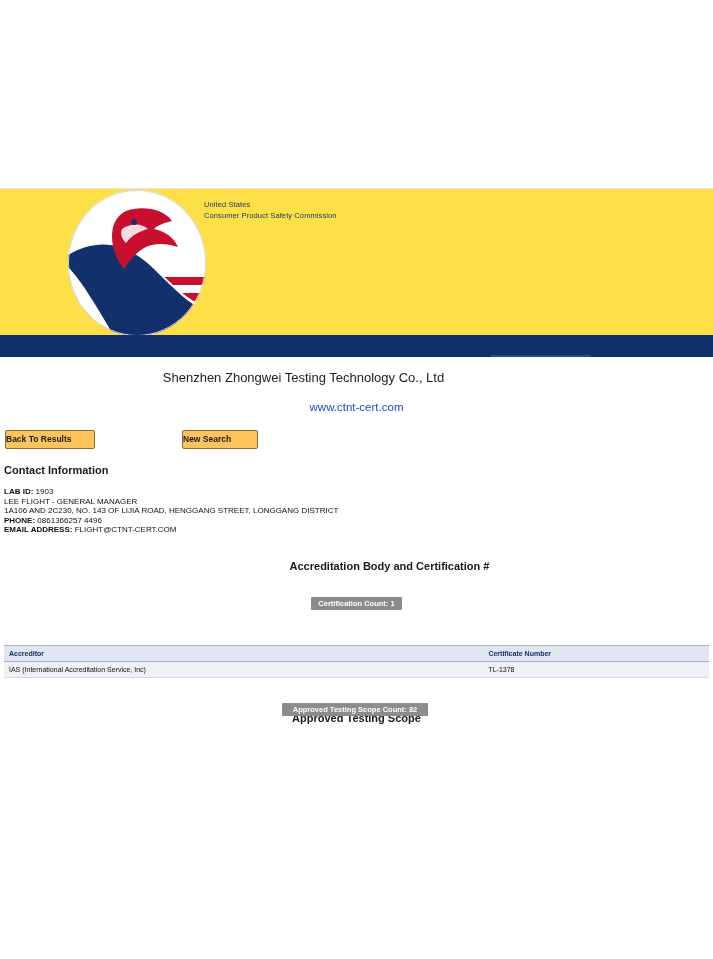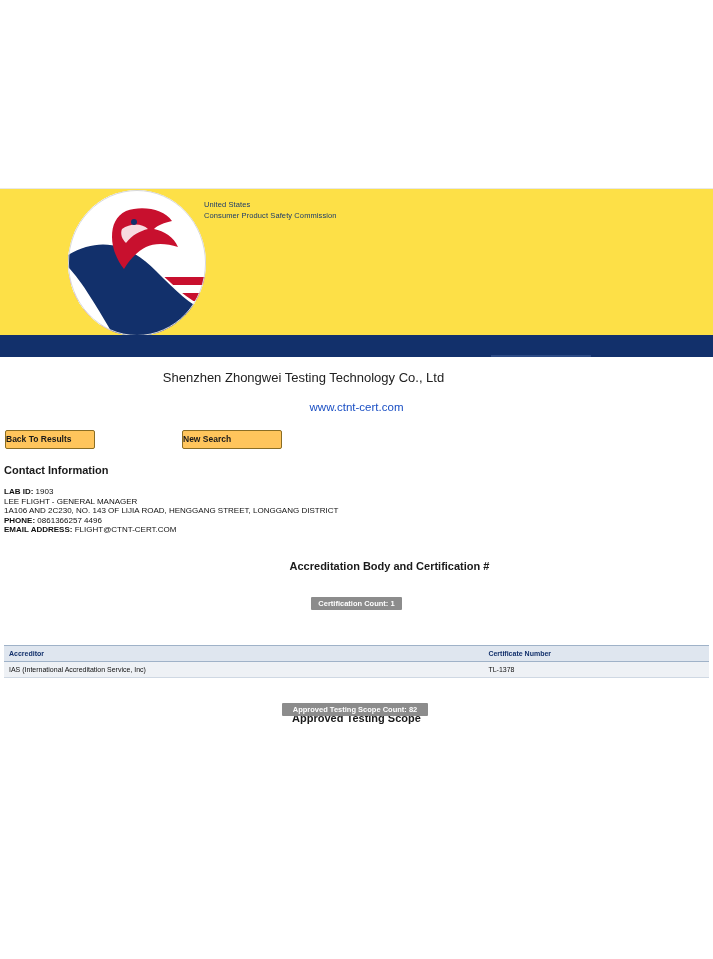--- a/index.html
+++ b/index.html
@@ -101,21 +101,21 @@
     line-height: 17px;
   }
   .btn-back {
     top: 430px;
     left: 5px;
     width: 90px;
   }
   .btn-new {
     top: 430px;
     left: 182px;
-    width: 100px;
+    width: 76px;
   }
 
   
   .section-heading-left {
     position: absolute;
     left: 4px;
     font-size: 11px;
     font-weight: bold;
     color: #1a1a1a;
   }

